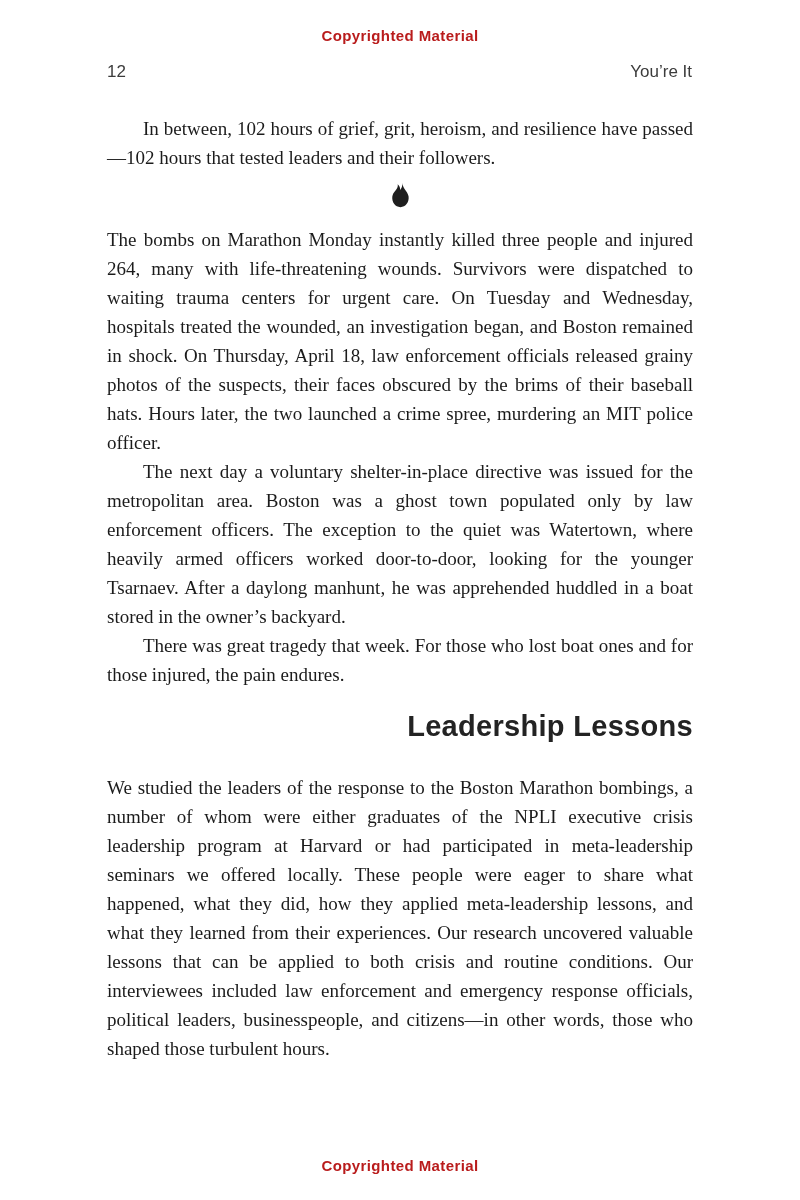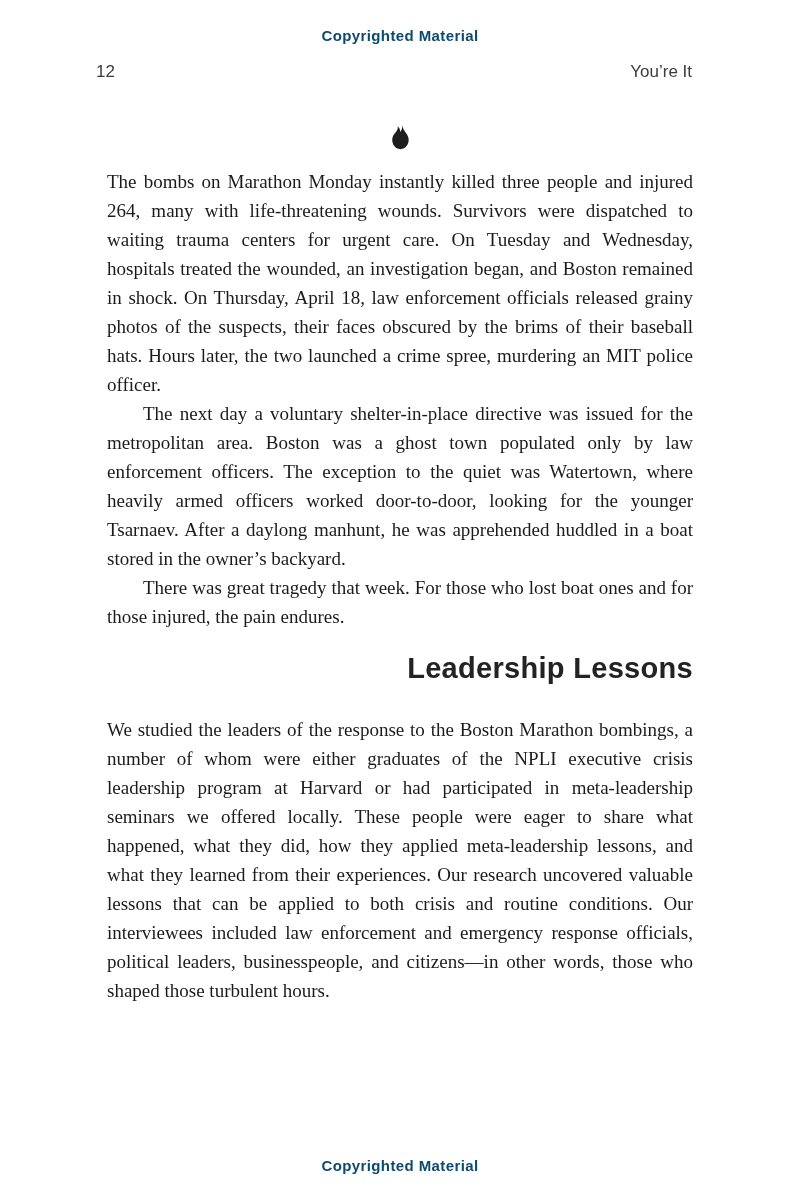--- a/index.html
+++ b/index.html
@@ -17,29 +17,29 @@
   }
   .copyright {
     position: absolute;
     left: 0;
     right: 0;
     text-align: center;
     font-family: "Liberation Sans", sans-serif;
     font-weight: bold;
     font-size: 15px;
     letter-spacing: 0.4px;
-    color: #0c4a6e;
+    color: #b91c1c;
   }
   .copyright.top { top: 27px; }
   .copyright.bottom { top: 1157px; }
 
   .running-header {
     position: absolute;
     top: 62px;
-    left: 96px;
+    left: 107px;
     right: 108px;
     display: flex;
     justify-content: space-between;
     align-items: baseline;
     font-family: "Liberation Sans", sans-serif;
     font-size: 17px;
     color: #3c3c3c;
   }
 
   .body-text {
@@ -86,20 +86,21 @@
 
   <div class="copyright top">Copyrighted Material</div>
 
   <div class="running-header">
     <span>12</span>
     <span>You’re It</span>
   </div>
 
   <div class="body-text">
 
+    <p class="indent">In between, 102 hours of grief, grit, heroism, and resilience have passed—102 hours that tested leaders and their followers.</p>
 
     <div class="ornament">
       <span>
         <svg width="21" height="28" viewBox="0 0 24 32" aria-hidden="true">
           <path fill="#1e1e1e" d="M14.2 0
             C14.2 6 20.2 9.2 21.2 15.2
             C22.2 21.6 17.9 27.6 11.9 27.6
             C5.9 27.6 1.7 21.6 2.7 15.2
             C3.4 11.2 6.3 9 7.9 6.4
             C8.8 4.9 9.1 3.1 8.8 1.5

